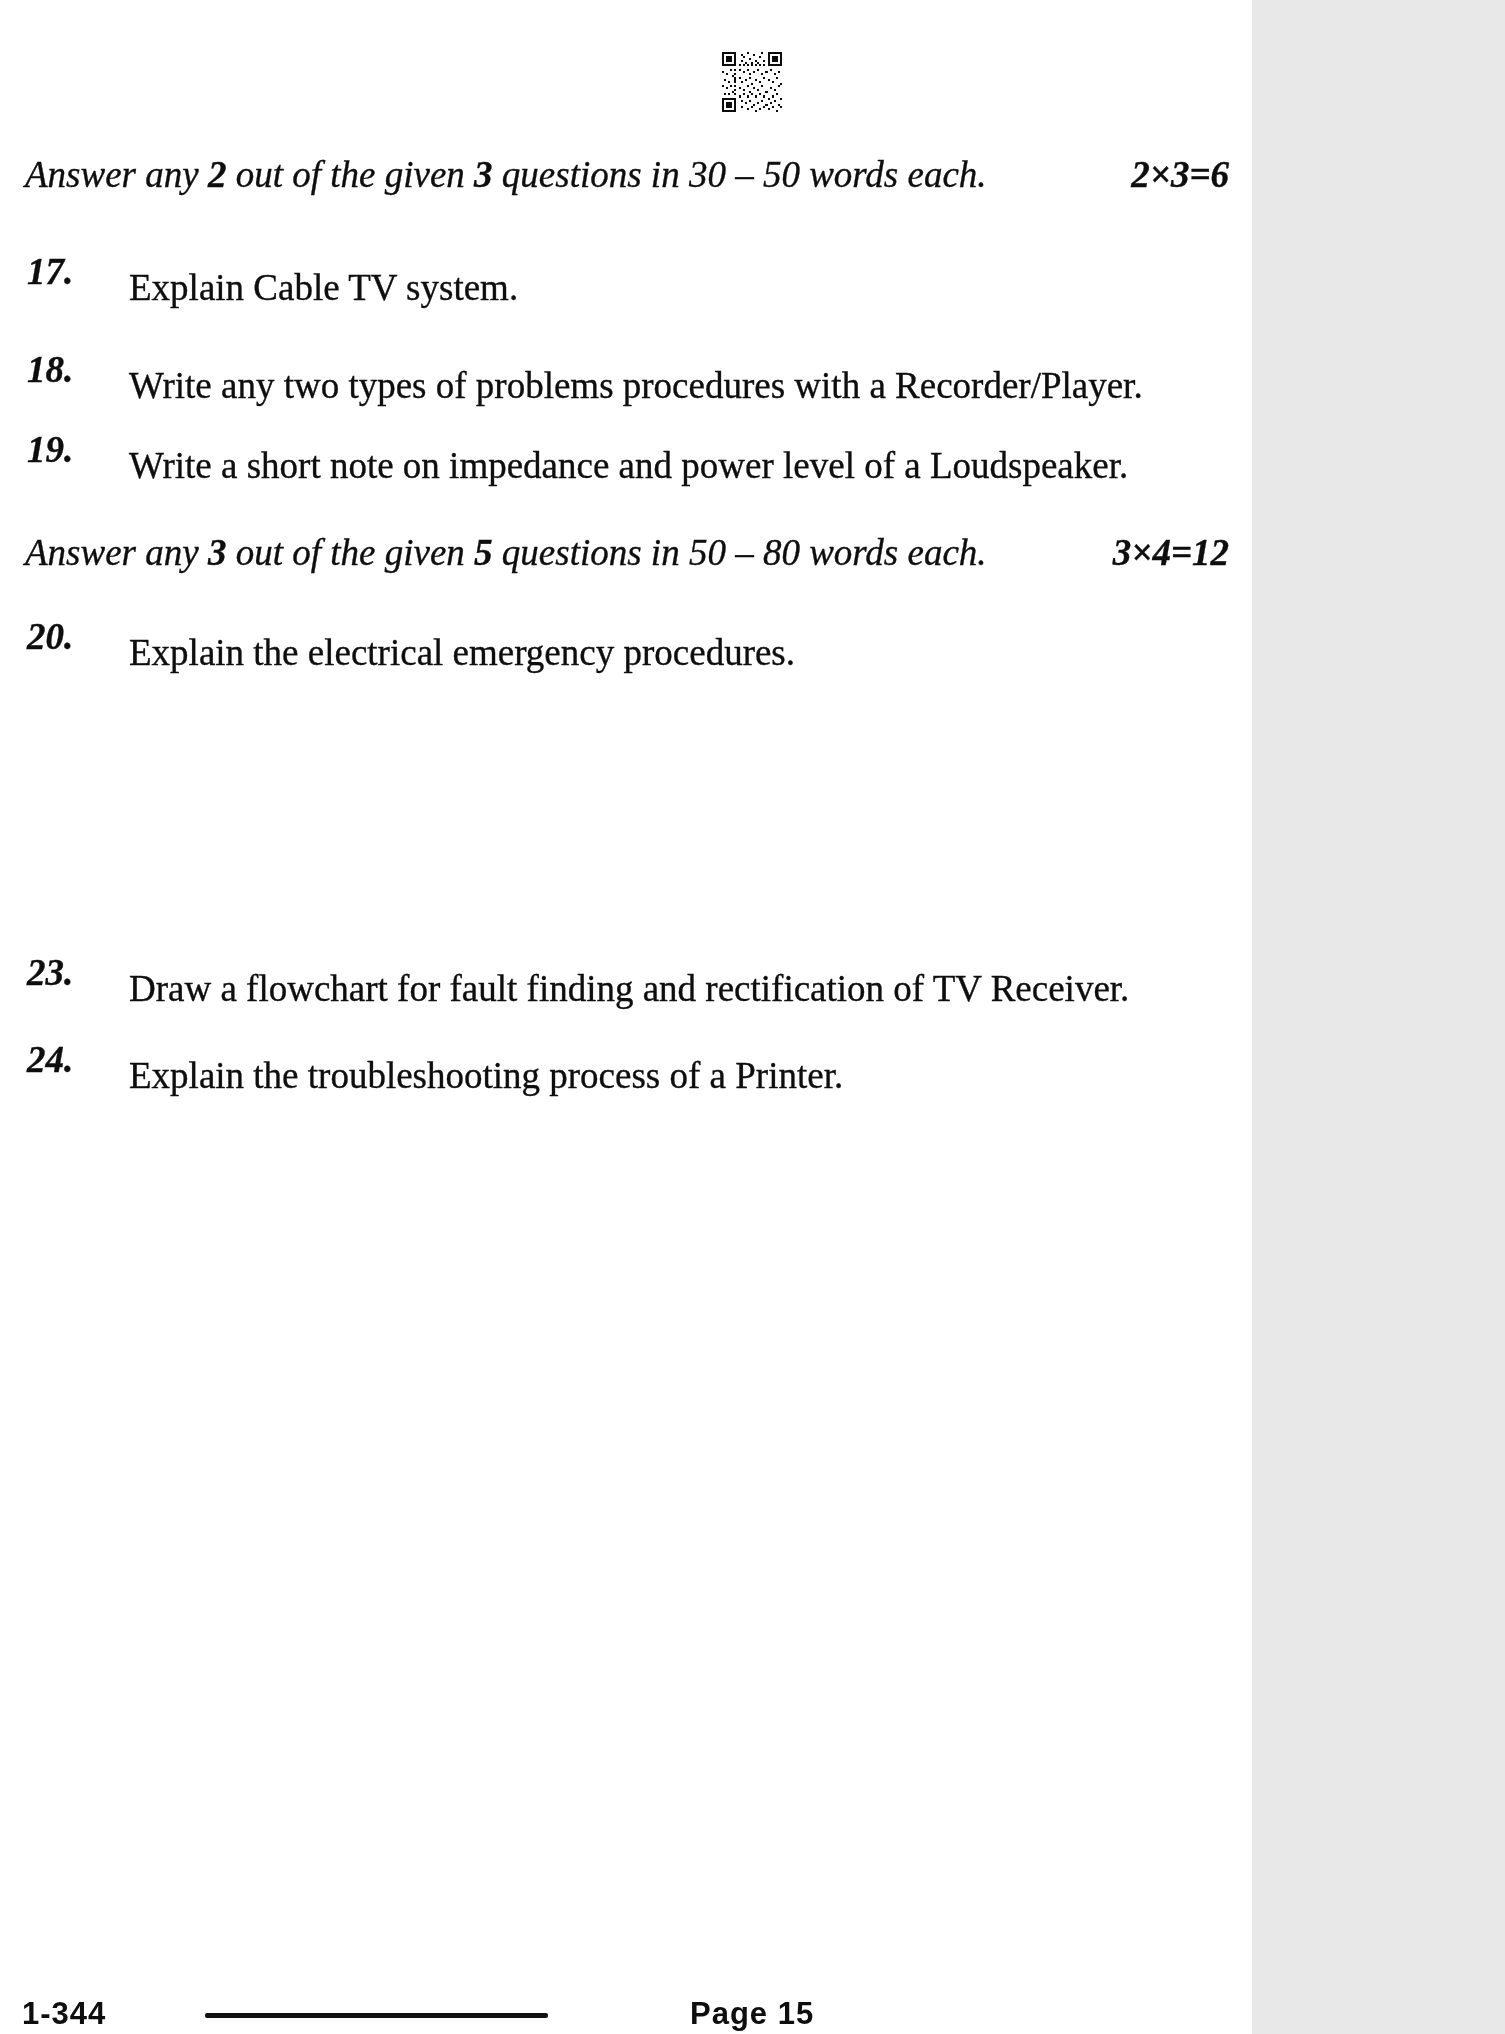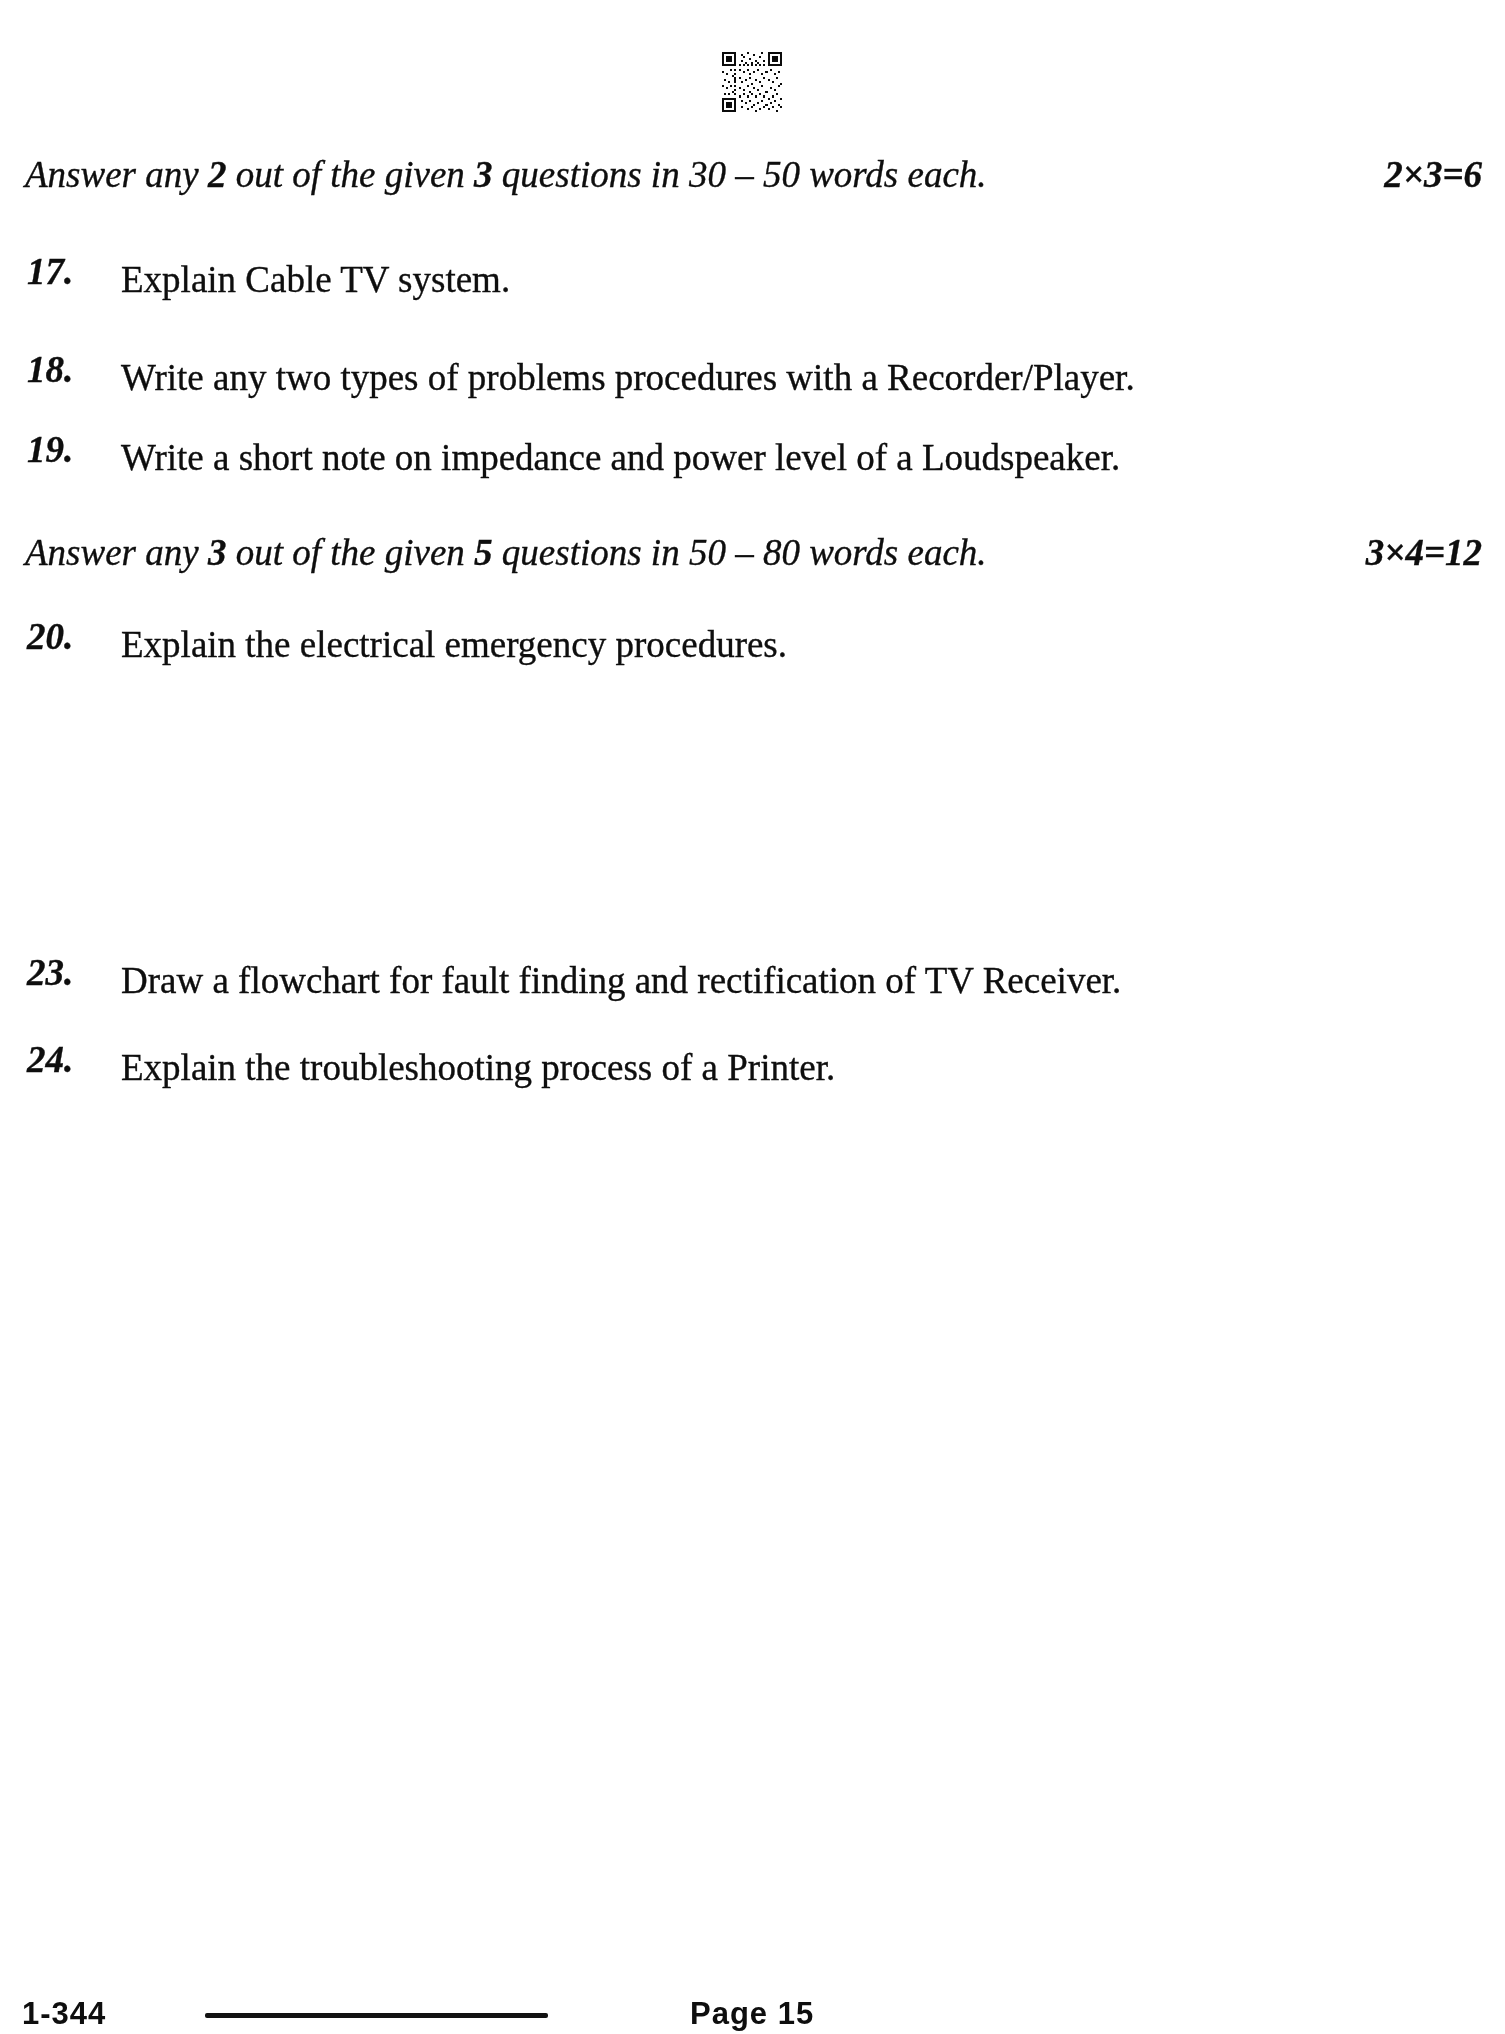--- a/index.html
+++ b/index.html
@@ -1,18 +1,18 @@
 <!DOCTYPE html>
 <html><head>
 <meta charset="utf-8">
 <style>
   html,body{margin:0;padding:0;background:#e8e8e8;}
   .page{
     position:relative;
-    width:1505px;height:2034px;
+    width:1252px;height:2034px;
     background:#ffffff;
     font-family:"Liberation Serif",serif;
     color:#0e0e0e;
     -webkit-text-stroke:0.35px #0e0e0e;
     overflow:hidden;
   }
   .qr{position:absolute;left:719px;top:52px;width:66px;height:60px;}
   .instr{
     position:absolute;left:25px;right:23px;
     display:flex;justify-content:space-between;align-items:flex-start;
@@ -20,21 +20,21 @@
   }
   .instr .itext{margin:0;}
   .instr b{font-weight:bold;}
   .marks{margin:0;font-weight:bold;white-space:nowrap;}
   .q{
     position:absolute;left:27px;width:1284px;padding-left:86px;
     font-size:37px;line-height:46px;
   }
   .q.two{line-height:47px;}
   .qnum{position:absolute;left:0;top:0;font-weight:bold;font-style:italic;}
-  .qline{margin:8px;}
+  .qline{margin:16px;}
   .jline{text-align:justify;text-align-last:justify;}
   .fcode,.fpage{
     position:absolute;top:1996px;
     font-family:"Liberation Sans",sans-serif;
     font-size:31px;font-weight:bold;letter-spacing:1px;
     -webkit-text-stroke:0 transparent;
   }
   .fcode{left:22px;}
   .fpage{left:690px;}
   .frule{position:absolute;left:205px;top:2013px;width:343px;height:5px;background:#121212;border-radius:2px;}

